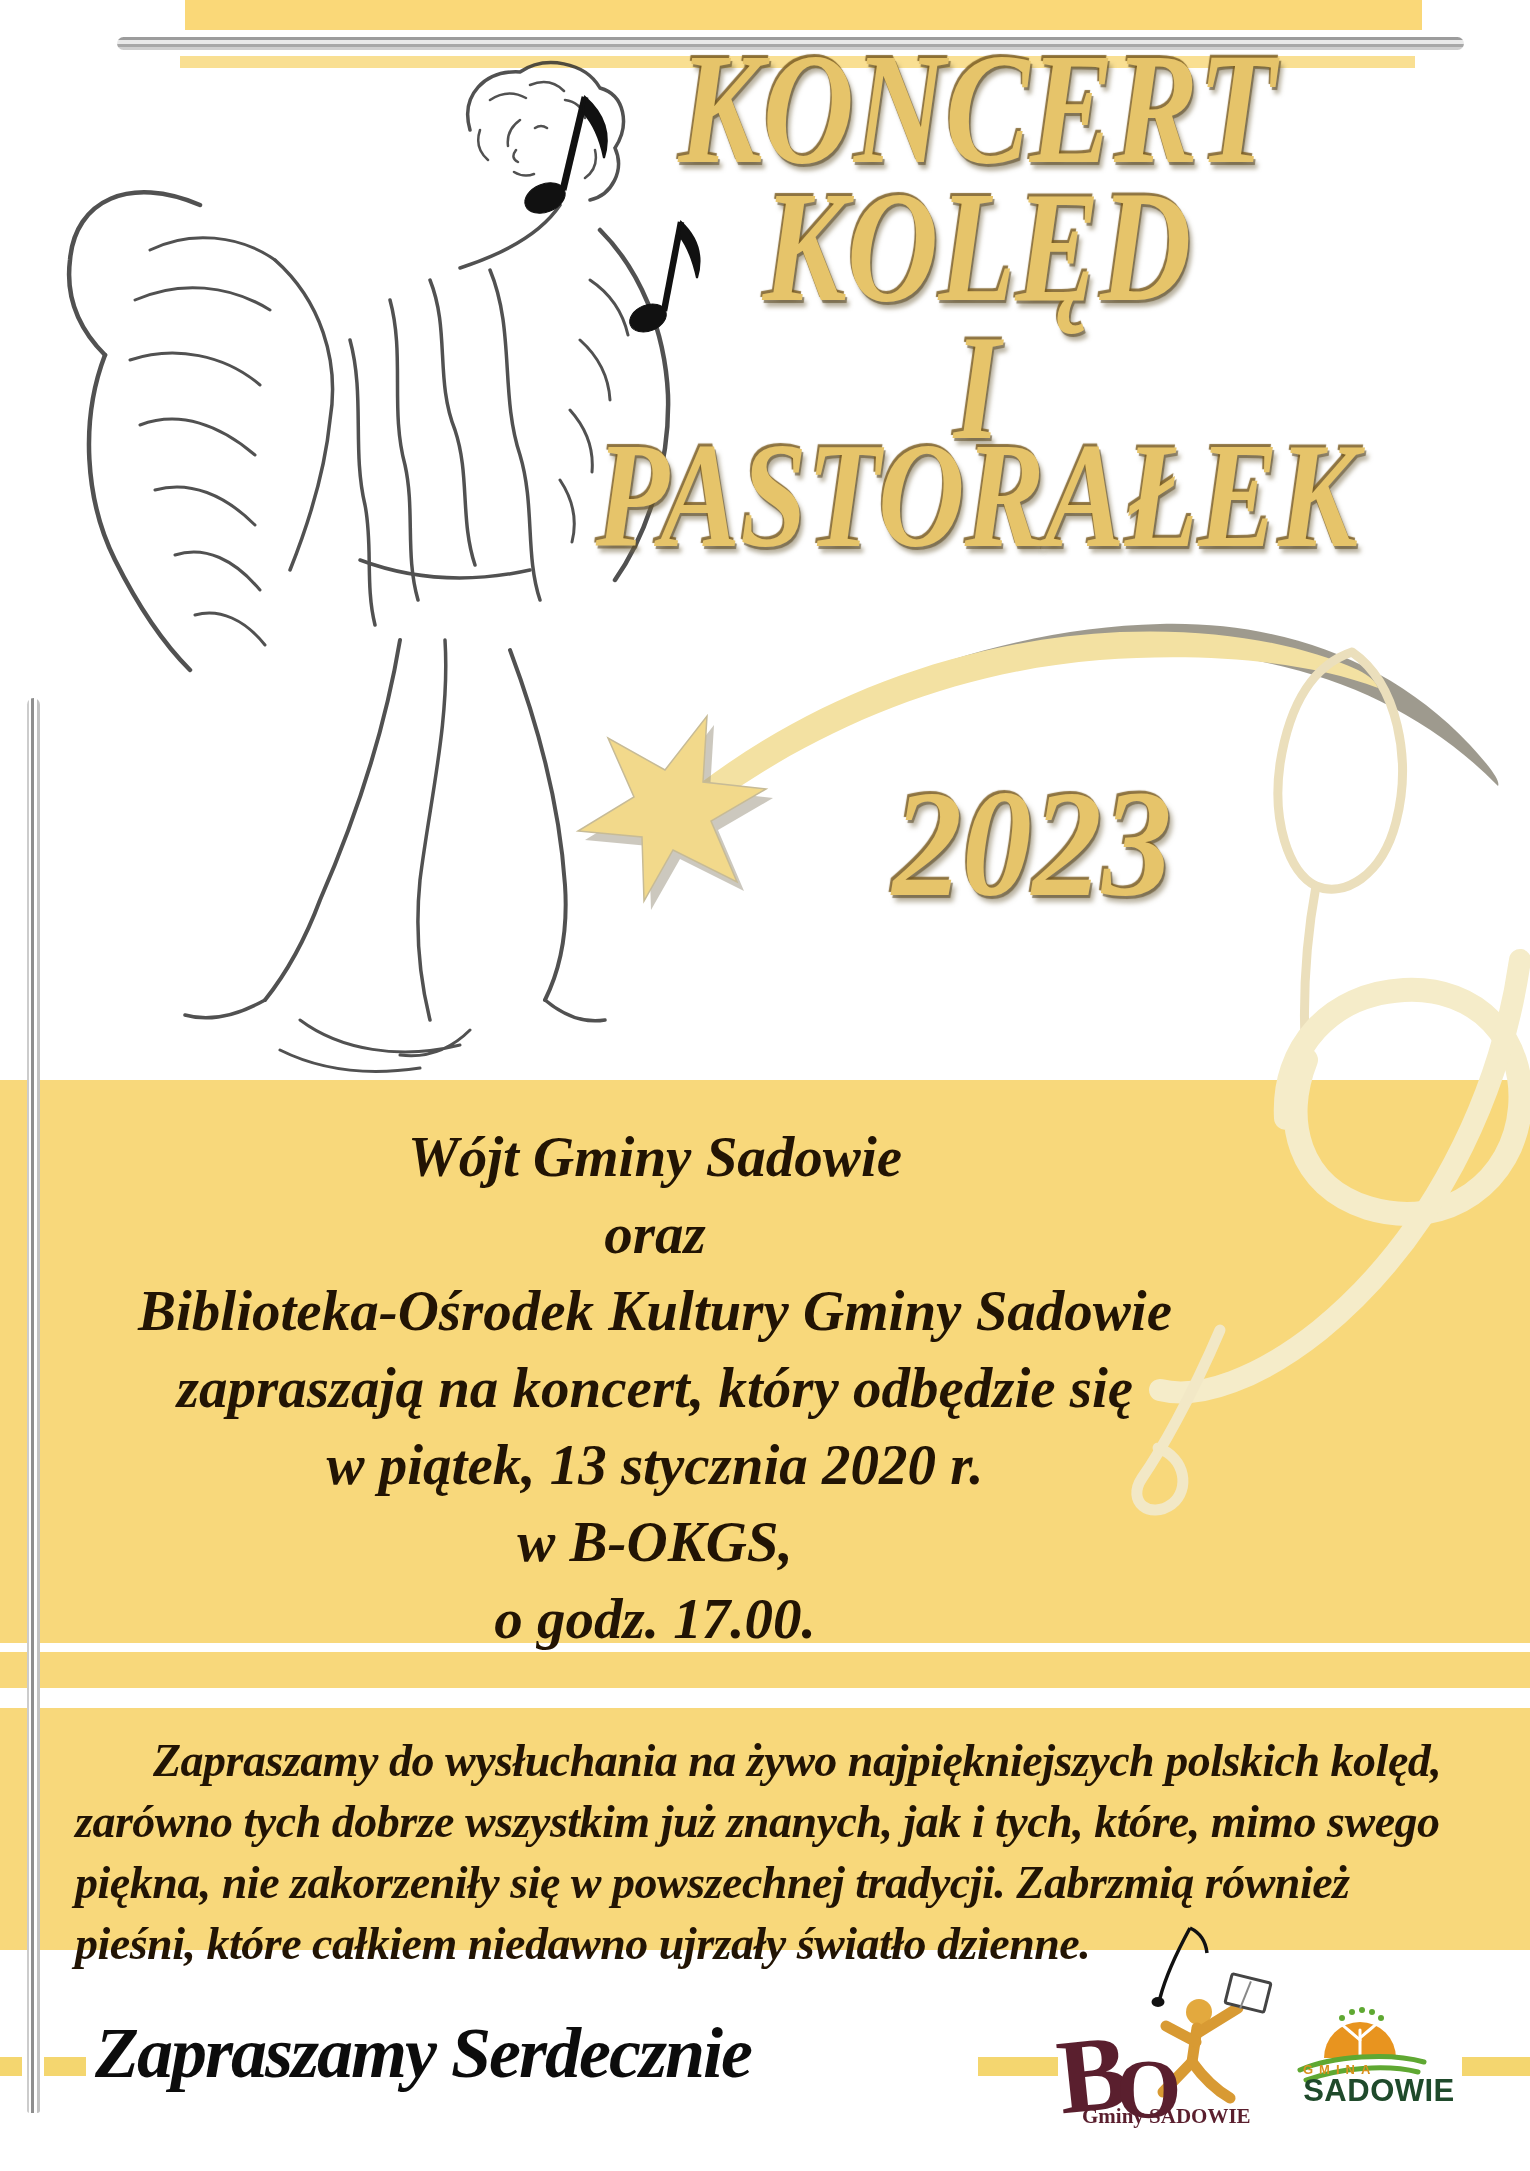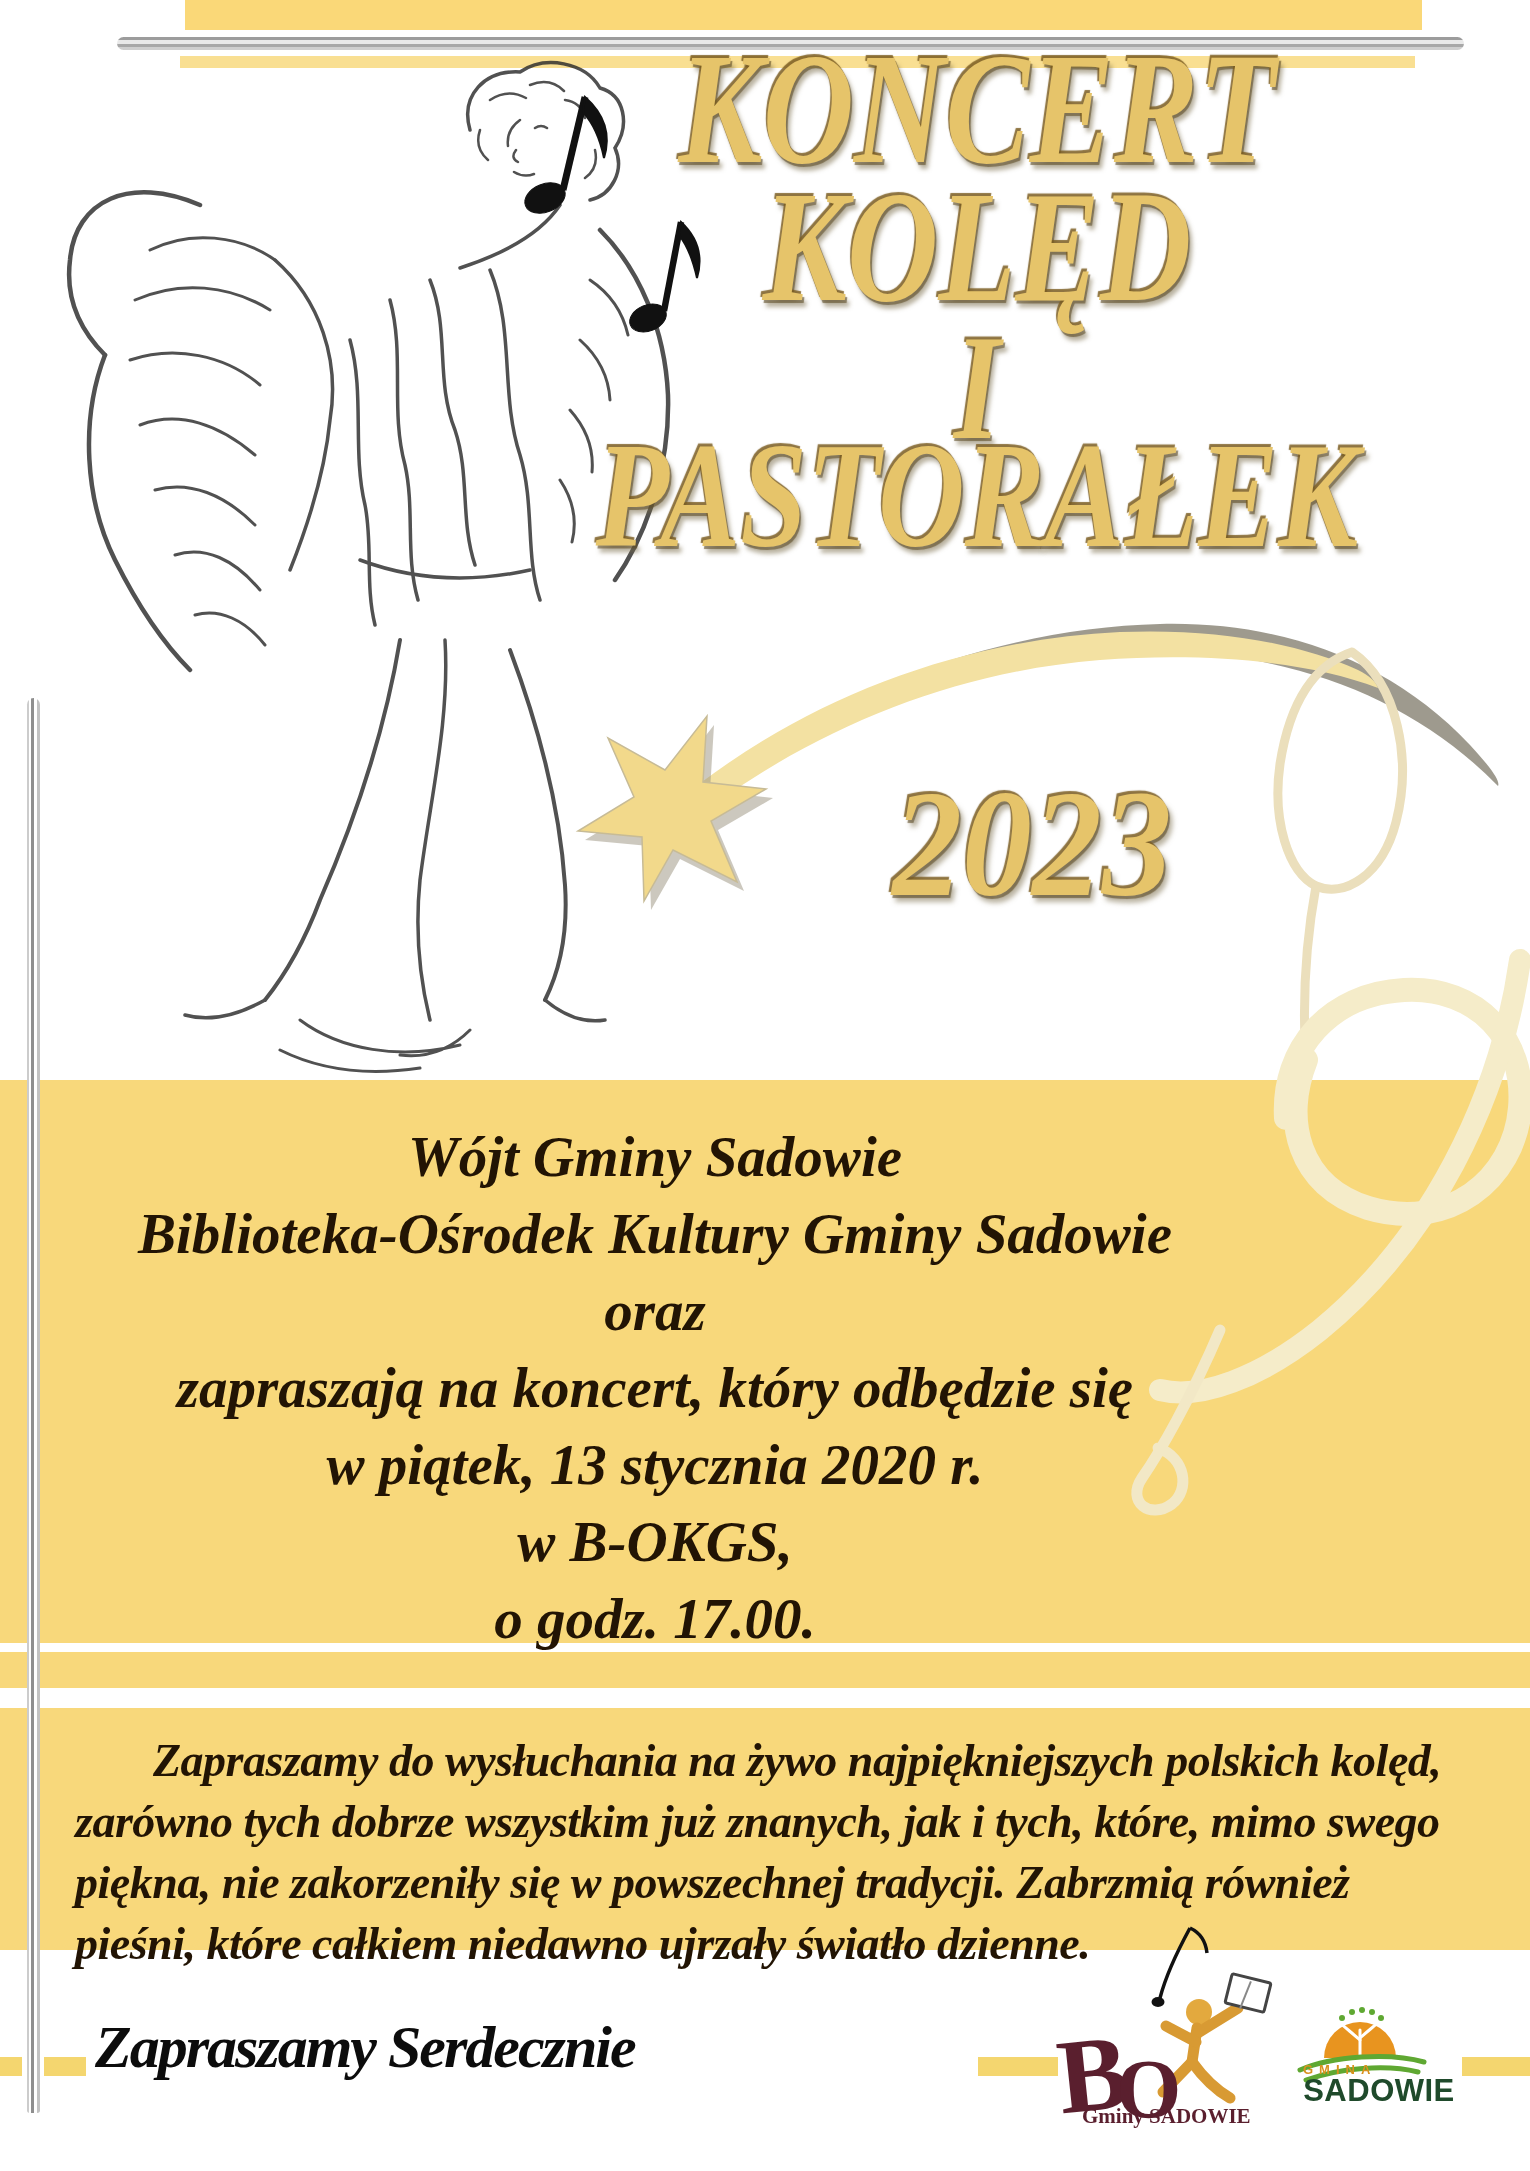--- a/index.html
+++ b/index.html
@@ -38,21 +38,21 @@
     font-style:italic;font-weight:700;font-size:57px;line-height:77px;color:#221404;padding-left:45px;}
   
   .description{left:75px;top:1730px;width:1400px;z-index:3;
     font-style:italic;font-weight:700;font-size:46px;line-height:61px;color:#221404;letter-spacing:-.5px;}
   .description .indent{padding-left:78px;}
   
   .bstripe{top:2057px;height:19px;background:#F4D66F;z-index:1;}
   .bs1{left:0;width:22px;} .bs2{left:44px;width:42px;} .bs3{left:978px;width:80px;} .bs4{left:1462px;width:68px;}
   
   .closing{left:95px;top:2016px;width:900px;z-index:3;font-style:italic;font-weight:700;
-    font-size:60px;line-height:1.05;letter-spacing:-2px;color:#0c0c0c;white-space:nowrap;}
+    font-size:72px;line-height:1.05;letter-spacing:-2px;color:#0c0c0c;white-space:nowrap;}
   
   .bok-b{left:1058px;top:2022px;font-size:106px;font-weight:700;color:#5A1F2E;z-index:3;transform:rotate(-6deg);line-height:1;}
   .bok-o{left:1116px;top:2048px;font-size:84px;font-weight:700;color:#5A1F2E;z-index:3;line-height:1;}
   .bok-caption{left:1082px;top:2104px;width:170px;font-size:21px;font-weight:700;color:#5A1F2E;z-index:3;white-space:nowrap;}
   
   .gmina-top{left:1303px;top:2062px;width:100px;font-family:"Liberation Sans","DejaVu Sans",sans-serif;
     font-size:13px;font-weight:700;letter-spacing:6px;color:#D9921E;z-index:3;}
   .gmina-name{left:1299px;top:2073px;width:160px;font-family:"Liberation Sans","DejaVu Sans",sans-serif;
     font-size:31px;font-weight:700;color:#1F4A2B;z-index:3;letter-spacing:.5px;text-align:center;}
 </style>
@@ -171,22 +171,22 @@
   <div class="abs vline"></div>
 
   <div class="abs gold title-line t1">KONCERT</div>
   <div class="abs gold title-line t2">KOLĘD</div>
   <div class="abs gold title-line t3">I</div>
   <div class="abs gold title-line t4">PASTORAŁEK</div>
   <div class="abs gold year">2023</div>
 
   <div class="abs invitation">
     <div>Wójt Gminy Sadowie</div>
+    <div>oraz</div>
     <div>Biblioteka-Ośrodek Kultury Gminy Sadowie</div>
-    <div>oraz</div>
     <div>zapraszają na koncert, który odbędzie się</div>
     <div>w piątek, 13 stycznia 2020 r.</div>
     <div>w B-OKGS,</div>
     <div>o godz. 17.00.</div>
   </div>
 
   <div class="abs description">
     <div class="indent">Zapraszamy do wysłuchania na żywo najpiękniejszych polskich kolęd,</div>
     <div>zarówno tych dobrze wszystkim już znanych, jak i tych, które, mimo swego</div>
     <div>piękna, nie zakorzeniły się w powszechnej tradycji. Zabrzmią również</div>

